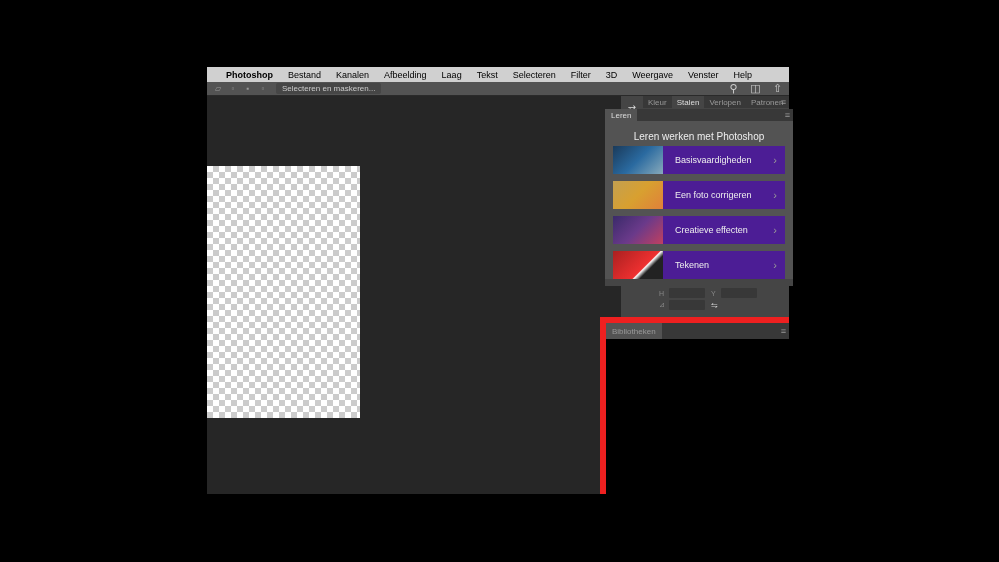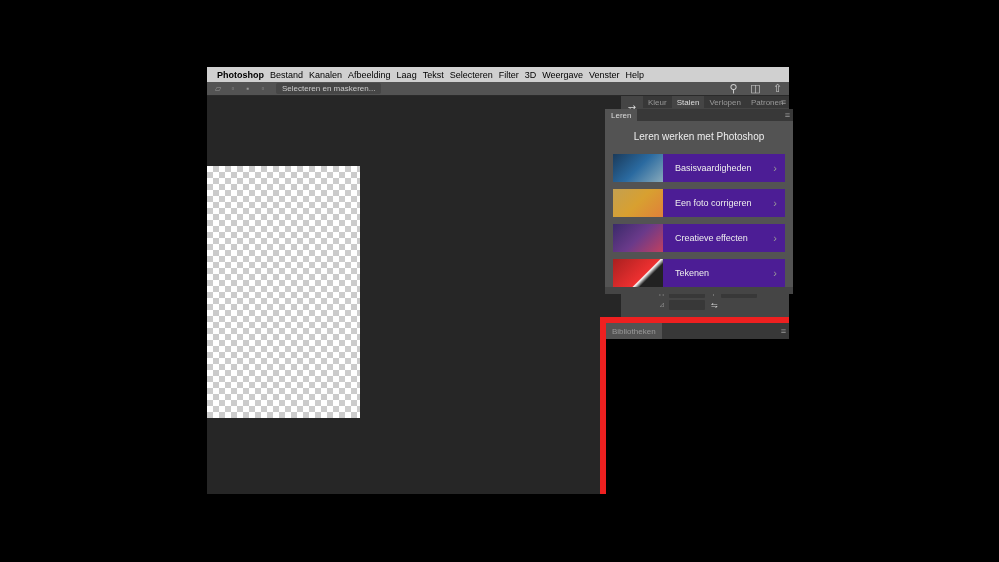--- a/index.html
+++ b/index.html
@@ -1,18 +1,18 @@
 <!DOCTYPE html>
 <html><head>
 <meta charset="utf-8">
 <style>
 *{margin:0;padding:0;box-sizing:border-box;font-family:-apple-system,BlinkMacSystemFont,"Segoe UI",sans-serif;font-size:9px;color:#ccc;user-select:none}
 body{background:#000;width:999px;height:562px;overflow:hidden;position:relative}
 .app{position:absolute;left:207px;top:67px;width:582px;height:427px;background:#535353;display:flex;flex-direction:column}
-.menubar{height:15px;background:#d0d0d0;display:flex;align-items:center;padding:0 4px;gap:6px}
+.menubar{height:15px;background:#d0d0d0;display:flex;align-items:center;padding:0 4px;gap:15px}
 .menubar .apple{color:#000;font-size:11px}
 .menubar span{color:#000;font-size:9px;cursor:default}
 .menubar .appname{font-weight:bold}
 .titlebar{height:12px;background:#454545;display:flex;align-items:center;justify-content:center}
 .titlebar span{font-size:8px;color:#aaa}
 .optionsbar{height:14px;background:#535353;border-bottom:1px solid #2a2a2a;display:flex;align-items:center;padding:0 6px;justify-content:space-between}
 .optionsbar-left{display:flex;align-items:center;gap:8px}
 .sel-icons{display:flex;gap:5px}
 .sel-icons span{width:10px;height:10px;display:flex;align-items:center;justify-content:center;font-size:8px;color:#999}
 .mask-btn{background:#464646;padding:1px 6px;border-radius:2px;font-size:8px;color:#ccc}
@@ -62,21 +62,21 @@
 .ch-key{font-size:7px;color:#ddd}
 .layers-footer{display:flex;justify-content:flex-end;gap:8px;padding:2px 4px;border-top:1px solid #333}
 .layers-footer span{font-size:9px;color:#999;width:10px;text-align:center}
 
 
 .learn{position:absolute;left:605px;top:109px;width:188px;background:#454545}
 .learn-tabs{display:flex;height:12px;background:#383838;align-items:center;position:relative}
 .learn-tabs .tab{padding:0 6px;font-size:8px;color:#ddd;height:100%;display:flex;align-items:center;background:#535353}
 .learn-tabs .menu{position:absolute;right:3px;font-size:9px;color:#999}
 .learn-body{padding:10px 8px 0;background:#535353}
-.learn-title{text-align:center;font-size:10px;color:#eee;margin-bottom:12px}
+.learn-title{text-align:center;font-size:10px;color:#eee;margin-bottom:4px}
 .learn-sub{text-align:center;font-size:7.5px;color:#bbb;line-height:1.3;margin-bottom:8px;padding:0 4px}
 .topic{display:flex;align-items:center;height:28px;margin-bottom:7px;background:#4c1d95}
 .topic-thumb{width:50px;height:28px}
 .t1{background:linear-gradient(135deg,#1a3a5a,#2a6aa0,#8ab)}
 .t2{background:linear-gradient(135deg,#c4a050,#d8a030,#e0803a)}
 .t3{background:linear-gradient(135deg,#3a2a6a,#6a3a8a,#c04060)}
 .t4{background:linear-gradient(135deg,#aa2020,#ee3030 60%,#fff 62%,#222 70%)}
 .topic-label{flex:1;padding-left:12px;font-size:9px;color:#eee}
 .topic-chev{padding-right:8px;font-size:11px;color:#999}
 

